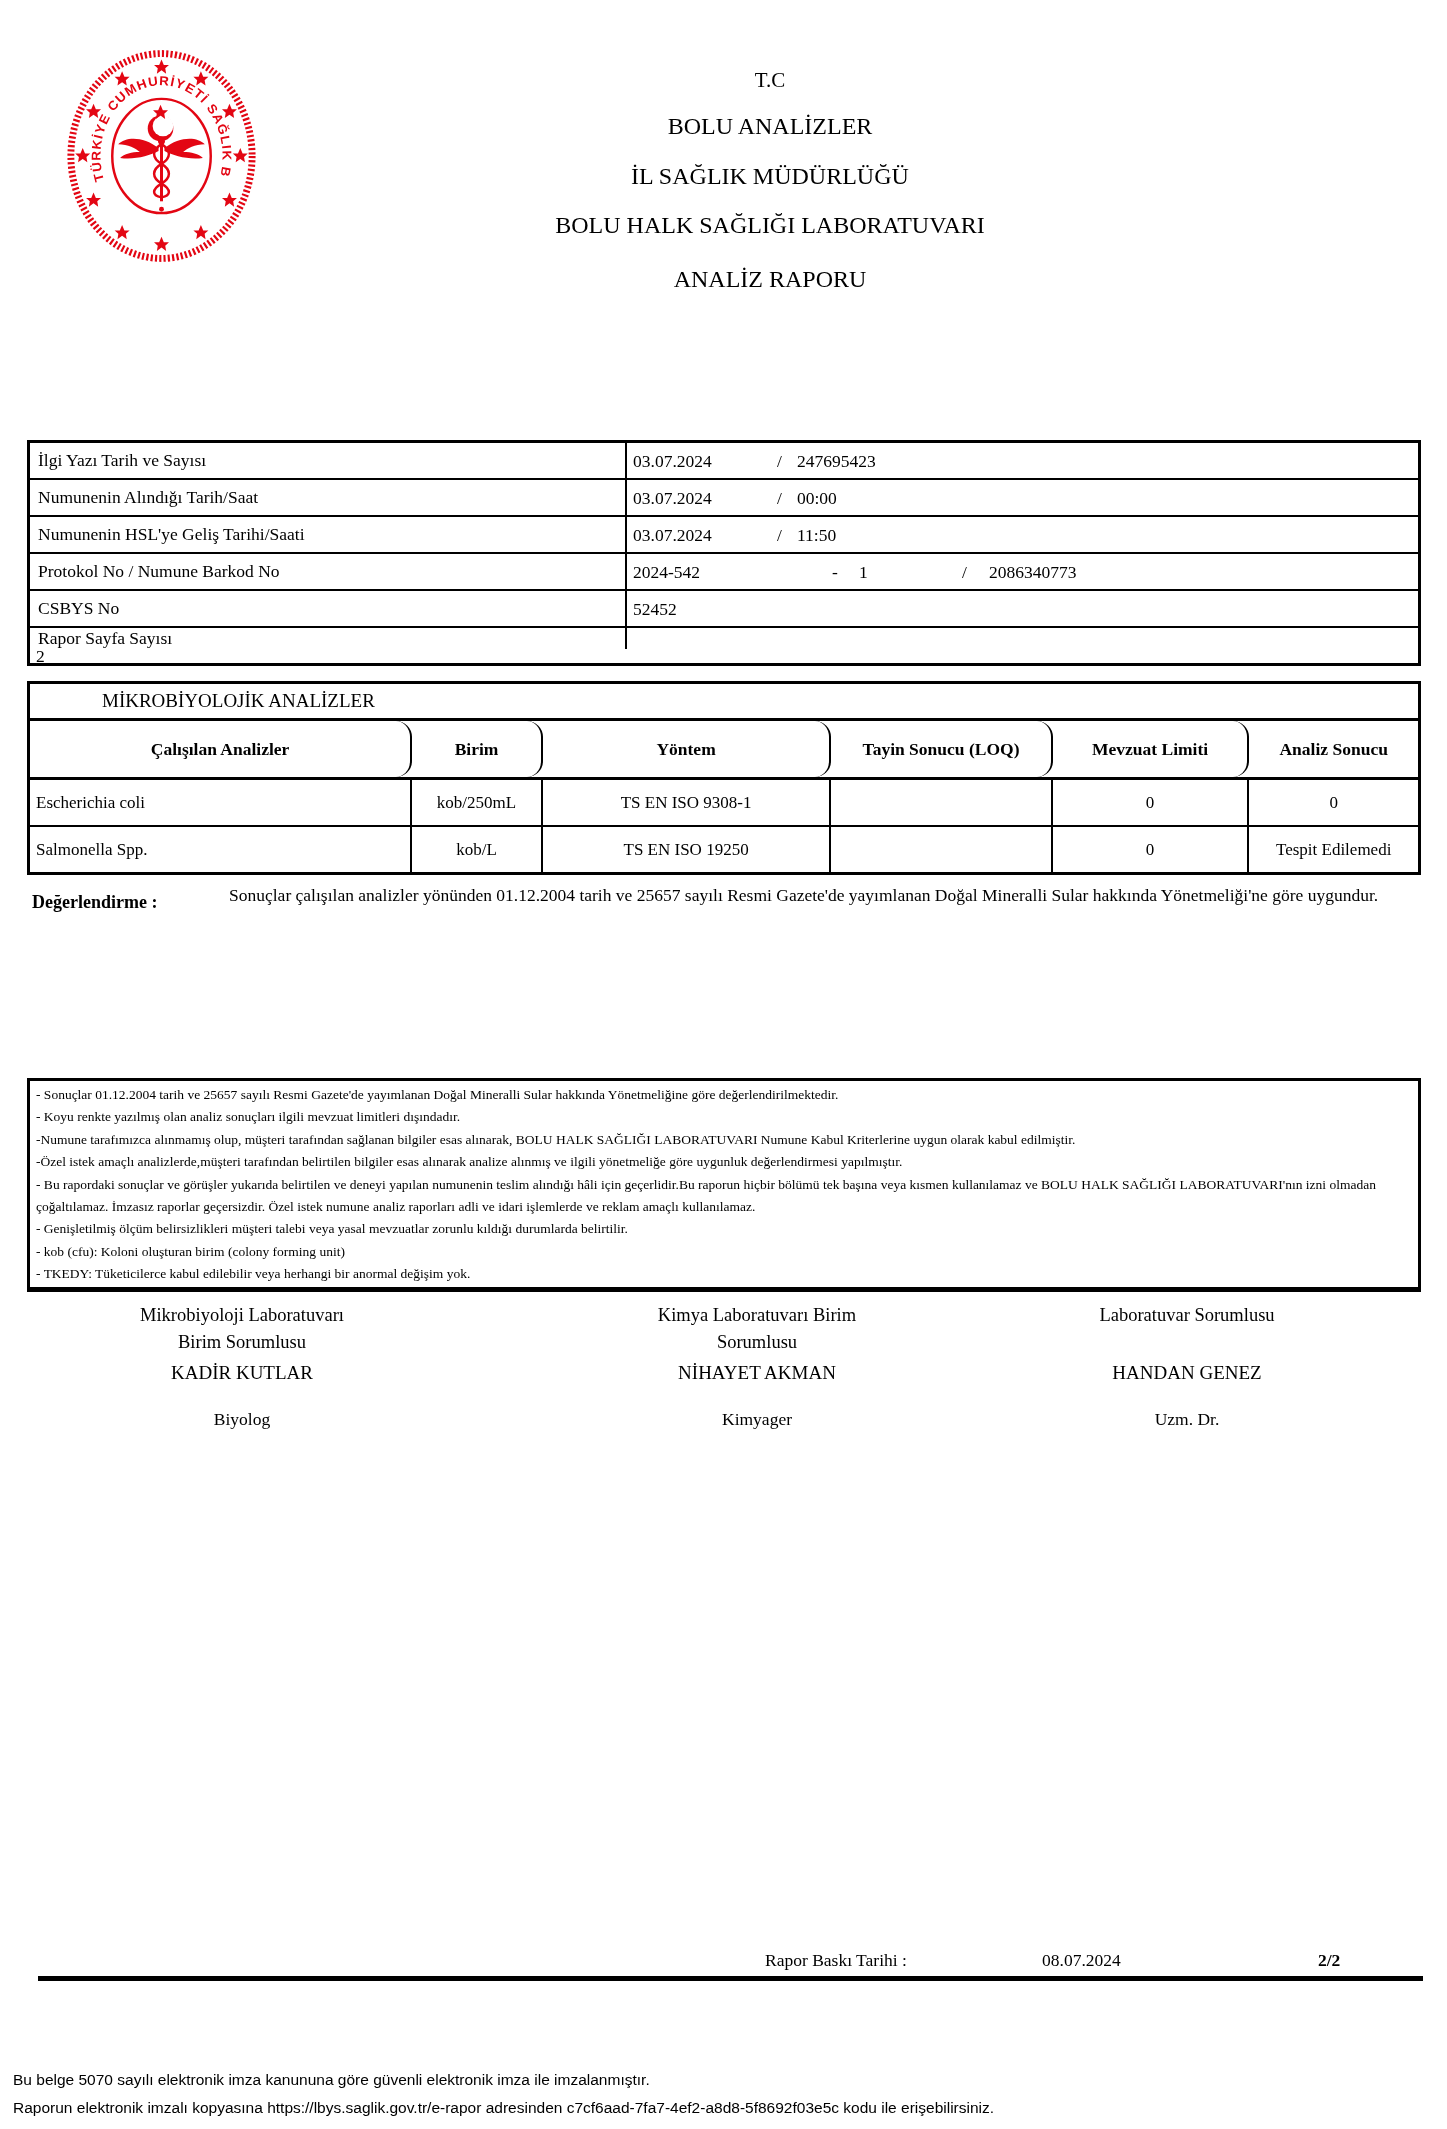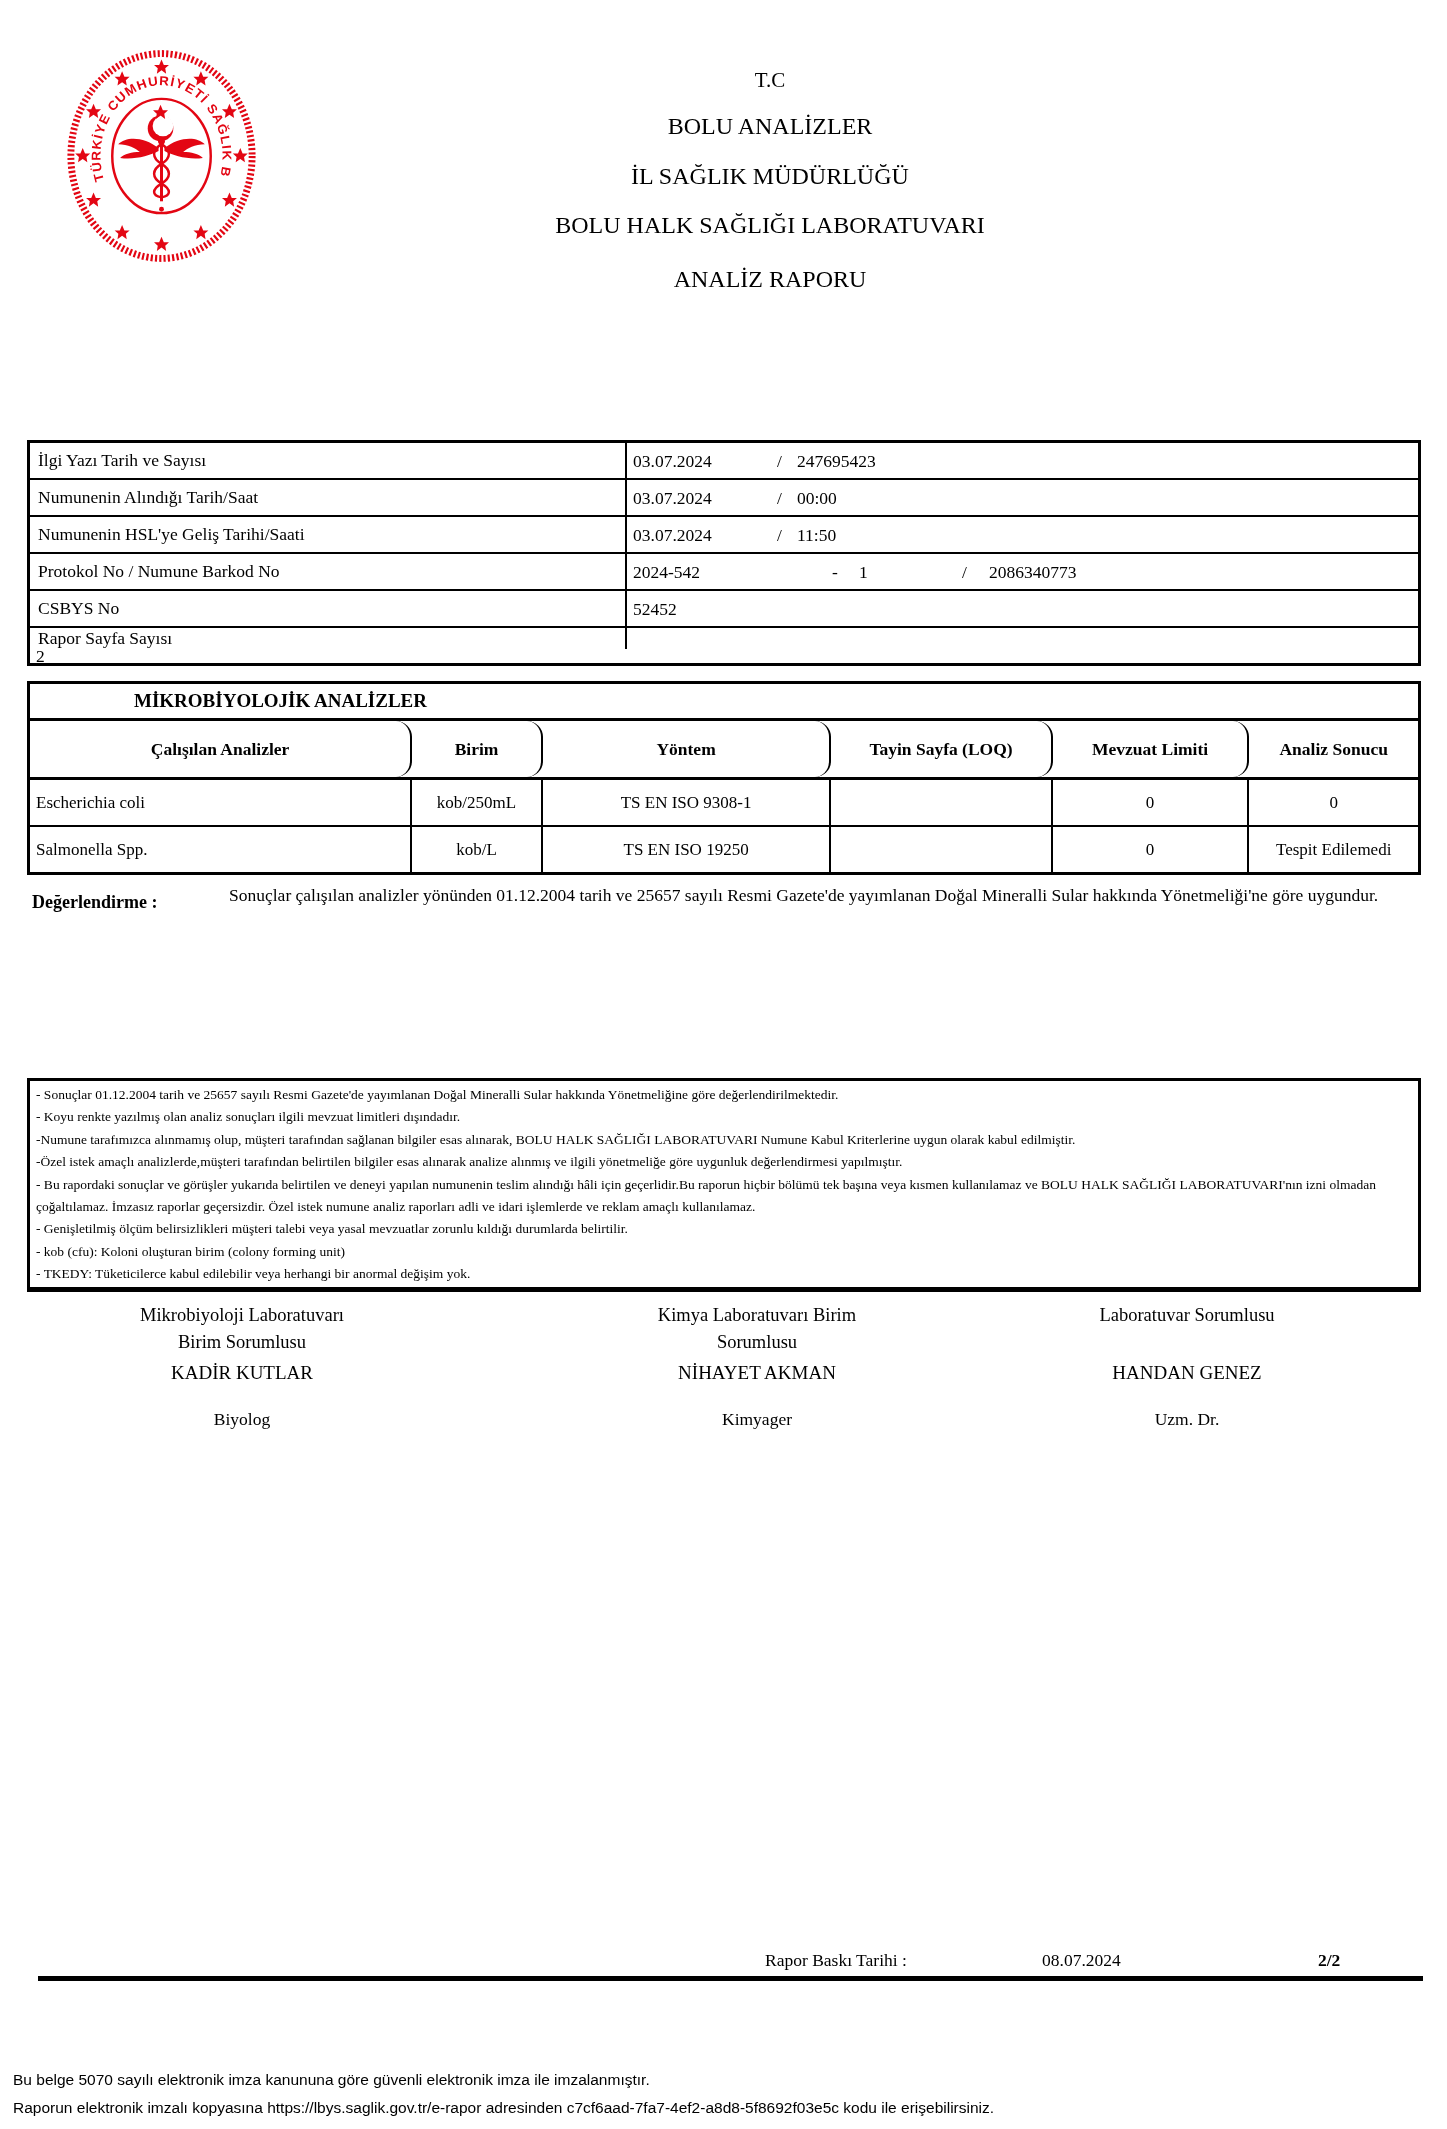--- a/index.html
+++ b/index.html
@@ -20,21 +20,21 @@
   .info-table{position:absolute;left:27px;top:440px;width:1394px;border:3px solid #000;box-sizing:border-box;}
   .irow{position:relative;height:35px;border-bottom:2px solid #000;display:flex;}
   .irow:last-child{border-bottom:none;flex-direction:column;}
   .ilabel{width:597px;border-right:2px solid #000;box-sizing:border-box;padding-left:8px;display:flex;align-items:center;font-size:17.5px;}
   .ivalue{position:relative;flex:1;font-size:17.5px;}
   .vp{position:absolute;top:50%;transform:translateY(-50%);white-space:nowrap;}
   .L6{left:6px}.L150{left:150px}.L170{left:170px}
   .L205{left:205px}.L232{left:232px}.L335{left:335px}.L362{left:362px}
   
   .micro-table{position:absolute;left:27px;top:681px;width:1394px;border:3px solid #000;box-sizing:border-box;}
-  .m-band{height:34px;border-bottom:3px solid #000;display:flex;align-items:center;padding-left:104px;font-weight:bold;font-size:19px;}
+  .m-band{height:34px;border-bottom:3px solid #000;display:flex;align-items:center;padding-left:72px;font-weight:normal;font-size:19px;}
   .m-head,.m-row{display:grid;grid-template-columns:383fr 131fr 289fr 222fr 197fr 169fr;}
   .m-head{height:56px;border-bottom:3px solid #000;}
   .m-head>div{display:flex;align-items:center;justify-content:center;font-weight:bold;font-size:17.5px;border-right:2px solid #000;text-align:center;border-radius:16px;}
   .m-head>div:last-child{border-right:none;}
   .m-row{height:45px;border-bottom:2px solid #000;}
   .m-row:last-child{border-bottom:none;}
   .m-row>div{display:flex;align-items:center;justify-content:center;font-size:17px;border-right:2px solid #000;}
   .m-row>div:first-child{justify-content:flex-start;padding-left:6px;}
   .m-row>div:last-child{border-right:none;}
   
@@ -165,21 +165,21 @@
       </div>
     </div>
   </div>
 
   <div class="micro-table">
     <div class="m-band">MİKROBİYOLOJİK ANALİZLER</div>
     <div class="m-head">
       <div>Çalışılan Analizler</div>
       <div>Birim</div>
       <div>Yöntem</div>
-      <div>Tayin Sayfa (LOQ)</div>
+      <div>Tayin Sonucu (LOQ)</div>
       <div>Mevzuat Limiti</div>
       <div>Analiz Sonucu</div>
     </div>
     <div class="m-row">
       <div>Escherichia coli</div>
       <div>kob/250mL</div>
       <div>TS EN ISO 9308-1</div>
       <div></div>
       <div>0</div>
       <div>0</div>

